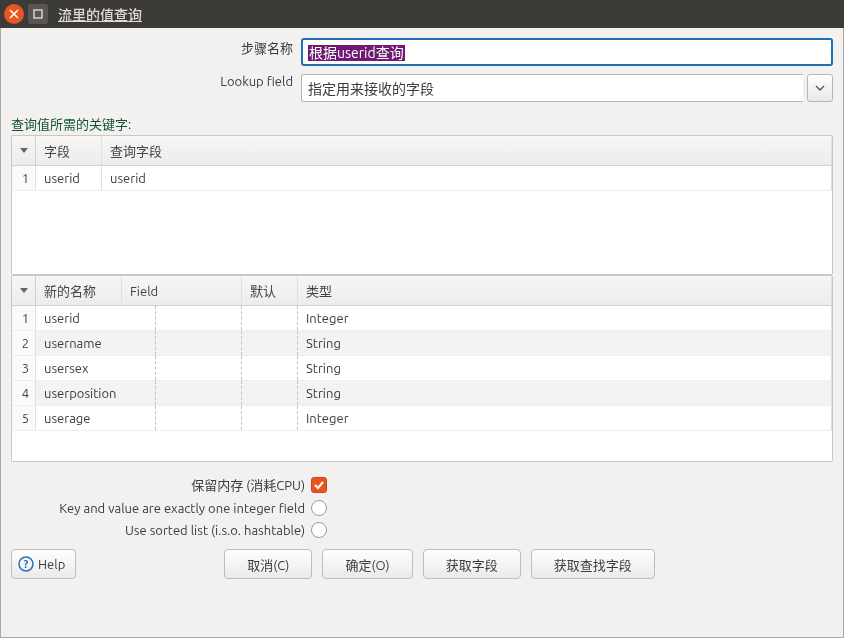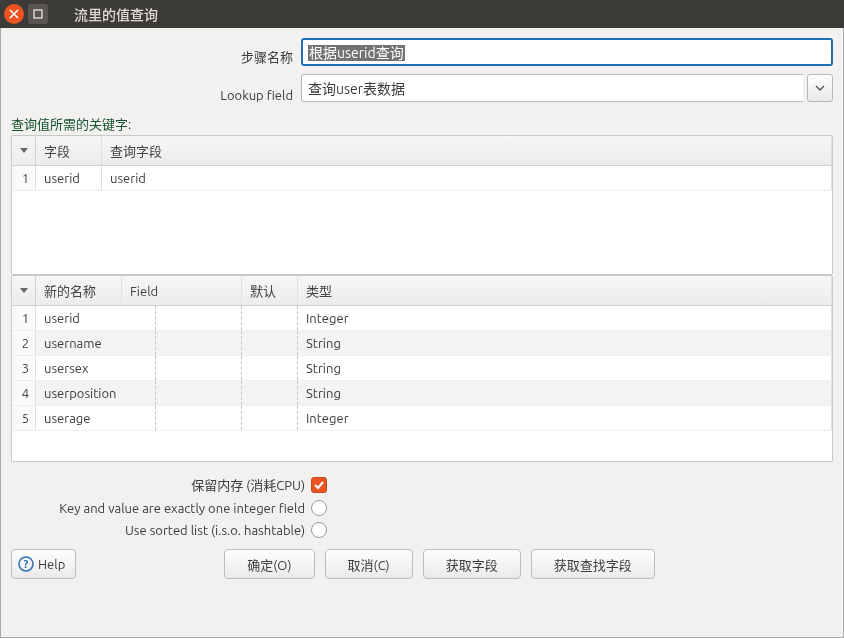--- a/index.html
+++ b/index.html
@@ -31,33 +31,33 @@
     display: flex;
     align-items: center;
     justify-content: center;
     border-radius: 10px;
     font-size: 11px;
     color: #fff;
   }
   .tb-close { background: #e95420; }
   .tb-max { background: #595651; width:20px; height:20px; border-radius:3px;}
   .tb-max svg { display:block; }
-  .tb-title { margin-left: 26px; }
+  .tb-title { margin-left: 10px; text-decoration: underline; }
   .content {
     flex: 1;
     display: flex;
     flex-direction: column;
     padding: 10px 10px 8px 10px;
     background: #f2f1f0;
     border: 1px solid #a9a9a9;
     border-top: none;
   }
   .form-row {
     display: flex;
-    align-items: flex-end;
+    align-items: flex-start;
     margin-bottom: 8px;
   }
   .form-label {
     width: 290px;
     text-align: right;
     padding-right: 8px;
     color: #3c3c3c;
     font-size: 13px;
   }
   .text-input {
@@ -68,21 +68,21 @@
     padding: 3px 6px;
     font-size: 14px;
     background: #fff;
     outline: none;
   }
   .text-input.focused {
     border: 2px solid #1f6fb5;
     padding: 2px 5px;
   }
   .text-input.focused .sel {
-    background: #737373;
+    background: #701a75;
     color: #fff;
     padding: 0 1px;
   }
   .select-wrap {
     flex: 1;
     display: flex;
     align-items: stretch;
     height: 28px;
   }
   .select-text {
@@ -247,21 +247,21 @@
     <div class="form-label">步骤名称</div>
     <div class="text-input focused">
       <span class="sel">根据userid查询</span>
     </div>
   </div>
 
   <div class="form-row">
     <div class="form-label">Lookup field</div>
     <div class="select-wrap">
       <div class="select-text">
-        <span>查询user表数据</span>
+        <span>指定用来接收的字段</span>
       </div>
       <div class="select-btn">
         <svg width="10" height="6" viewBox="0 0 10 6">
             <path d="M1 1 L5 5 L9 1" fill="none" stroke="#555" stroke-width="1.4"></path>
           </svg>
       </div>
     </div>
   </div>
 
   <div class="section-label">查询值所需的关键字:</div>
@@ -357,20 +357,20 @@
 
   <div class="bottom-bar">
     <div class="help-btn">
       <svg width="16" height="16" viewBox="0 0 16 16">
         <circle cx="8" cy="8" r="7" fill="none" stroke="#2a6fb3" stroke-width="1.5"></circle>
         <text x="8" y="12" text-anchor="middle" font-size="11" fill="#2a6fb3" font-weight="bold">?</text>
       </svg>
       <span>Help</span>
     </div>
     <div class="btn-group">
+      <div class="btn">取消(C)</div>
       <div class="btn">确定(O)</div>
-      <div class="btn">取消(C)</div>
       <div class="btn">获取字段</div>
       <div class="btn">获取查找字段</div>
     </div>
   </div>
 
 </div>
 
 </body></html>

